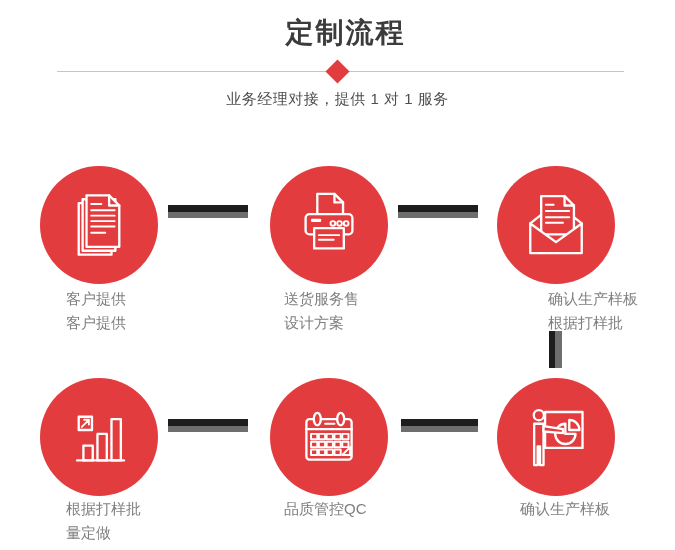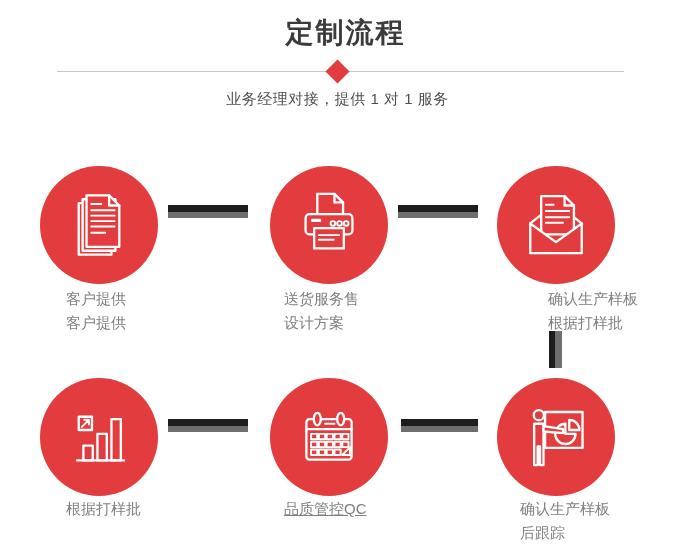--- a/index.html
+++ b/index.html
@@ -35,21 +35,21 @@
   .circle{
     position:absolute;width:118px;height:118px;border-radius:50%;
     background:var(--accent-red);display:flex;align-items:center;justify-content:center;
   }
   .c1{left:40px;top:166px;} .c2{left:270px;top:166px;} .c3{left:497px;top:166px;}
   .c4{left:40px;top:378px;} .c5{left:270px;top:378px;} .c6{left:497px;top:378px;}
   .label{
     position:absolute;font-size:15px;line-height:24px;color:var(--label-text);
   }
   .l1{left:66px;top:287px;} .l2{left:284px;top:287px;} .l3{left:548px;top:287px;}
-  .l4{left:66px;top:497px;} .l5{left:284px;top:497px;text-decoration:underline;} .l6{left:520px;top:497px;}
+  .l4{left:66px;top:497px;} .l5{left:284px;top:497px;} .l6{left:520px;top:497px;}
   .conn-h{
     position:absolute;height:13px;
     background:linear-gradient(to bottom,var(--connector-dark) 50%,var(--connector-gray) 50%);
   }
   .h1{left:168px;top:205px;width:80px;}
   .h2{left:398px;top:205px;width:80px;}
   .h3{left:168px;top:419px;width:80px;}
   .h4{left:401px;top:419px;width:77px;}
   .conn-v{
     position:absolute;width:13px;
@@ -167,22 +167,22 @@
   <div class="label l2">
     <div>送货服务售</div>
     <div>设计方案</div>
   </div>
   <div class="label l3">
     <div>确认生产样板</div>
     <div>根据打样批</div>
   </div>
   <div class="label l4">
     <div>根据打样批</div>
+    <div>量定做</div>
   </div>
   <div class="label l5">
     <div>品质管控QC</div>
   </div>
   <div class="label l6">
     <div>确认生产样板</div>
-    <div>后跟踪</div>
   </div>
 
 </div>
 
 </body></html>

